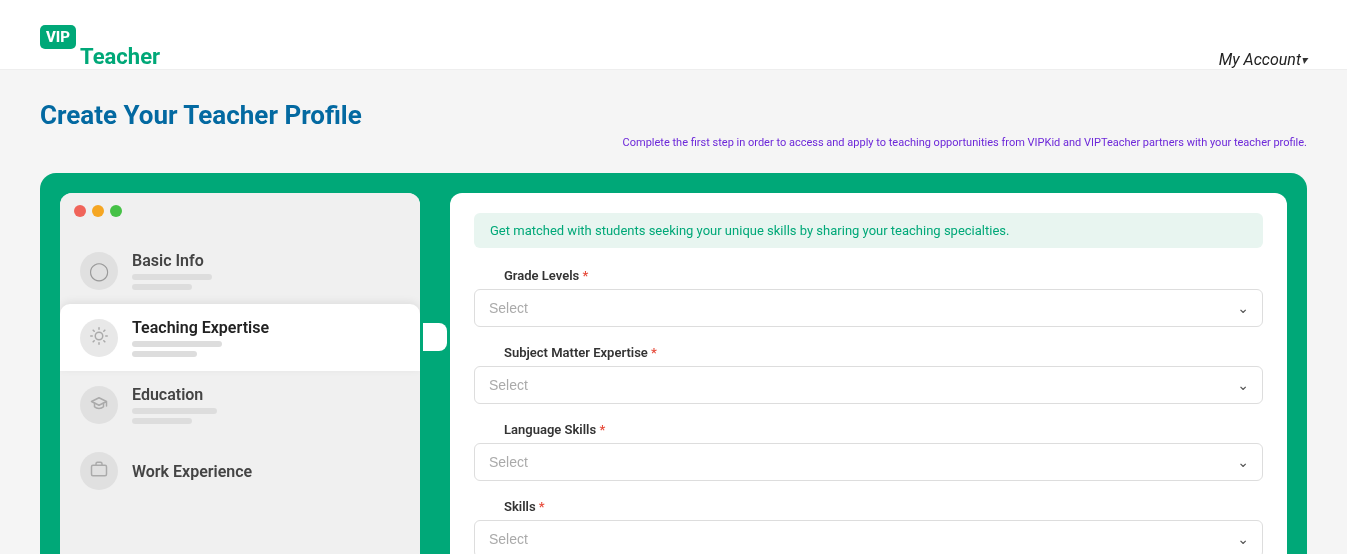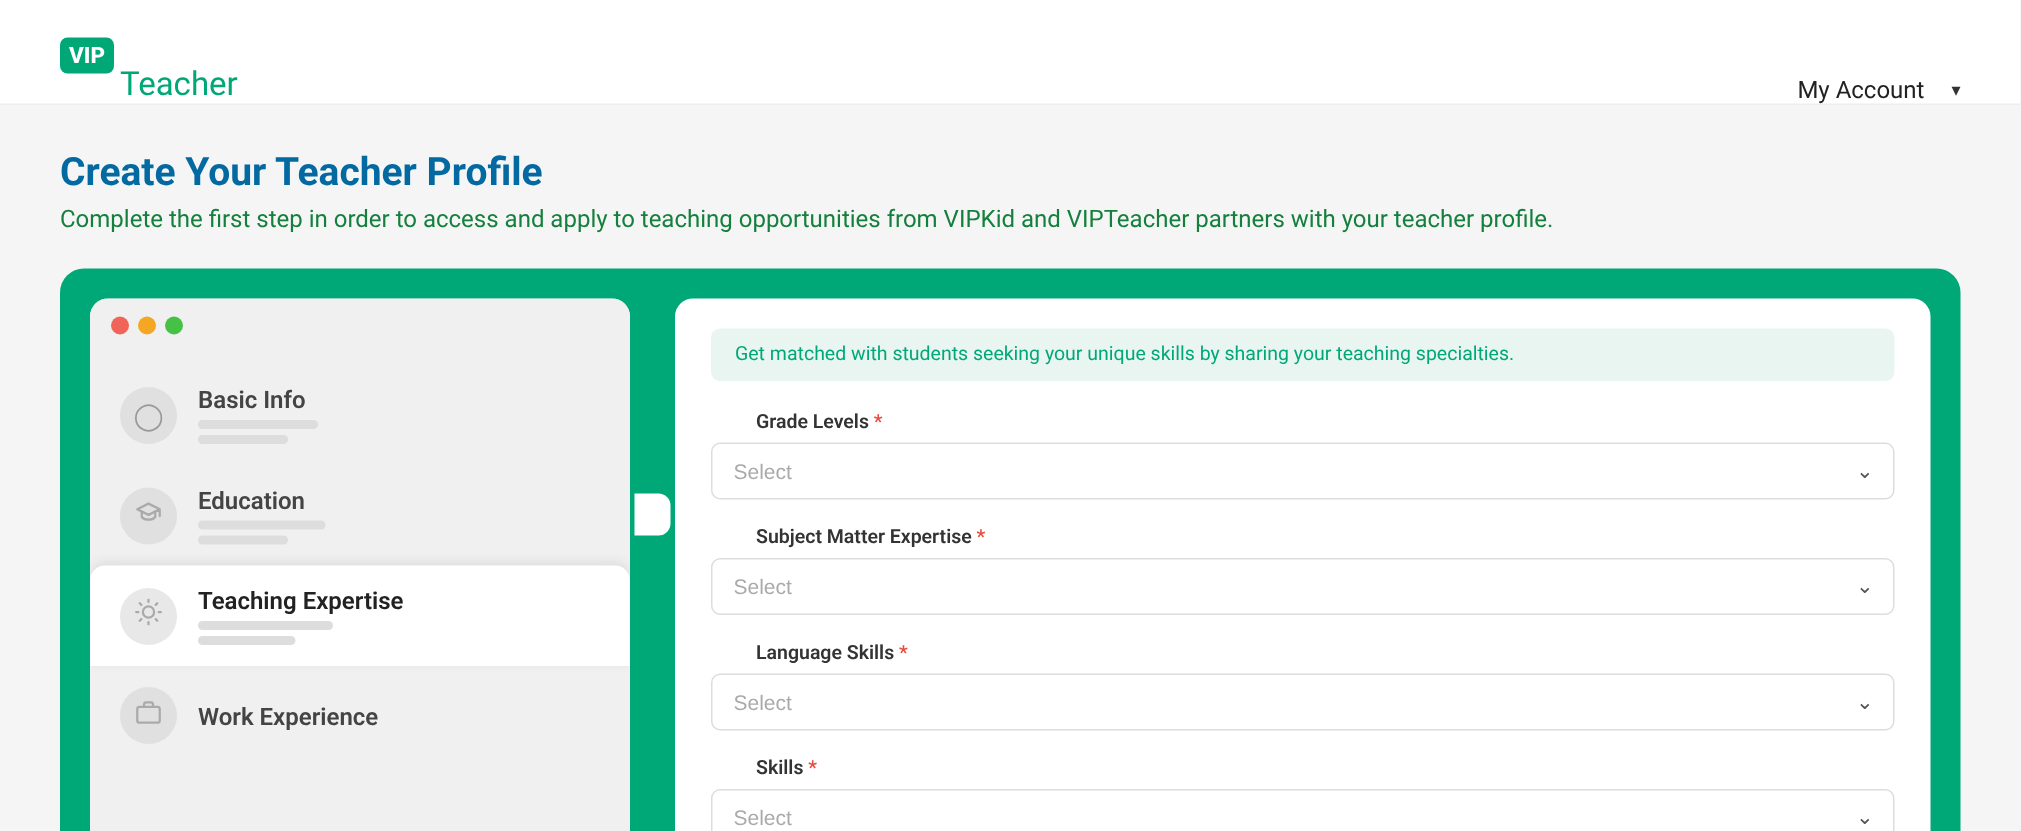--- a/index.html
+++ b/index.html
@@ -31,50 +31,52 @@
       color: #fff;
       font-weight: 800;
       font-size: 15px;
       padding: 3px 6px;
       border-radius: 5px;
       letter-spacing: 0;
     }
     .logo-text {
       color: #00a878;
       font-size: 22px;
-      font-weight: 400;
+      font-weight: 700;
       margin-top: 40px;
     }
     .my-account {
       display: flex;
       align-items: center;
-      gap: 18px;
+      gap: 0;
       font-size: 16px;
       color: #222;
       cursor: pointer;
+      font-style: italic;
     }
     .chevron-down {
       font-size: 12px;
       color: #333;
     }
 
     
     .main {
       padding: 30px 40px 0 40px;
     }
     .page-title {
       font-size: 26px;
       font-weight: 700;
       color: #0369a1;
       margin-bottom: 6px;
     }
     .page-subtitle {
-      font-size: 16px;
-      color: #15803d;
+      font-size: 11px;
+      color: #6d28d9;
       margin-bottom: 24px;
+      text-align: right;
     }
 
     
     .green-card {
       background: #00a878;
       border-radius: 16px;
       padding: 20px 20px 0 20px;
       display: flex;
       gap: 0;
       min-height: 370px;
@@ -265,38 +267,20 @@
       <div class="nav-items">
 
         <div class="nav-item">
           <div class="icon-circle">
             <span class="icon-svg">◯</span>
           </div>
           <div>
             <div class="nav-item-label">Basic Info</div>
             <div class="nav-item-lines">
               <div class="line-short" style="width:80px"></div>
-              <div class="line-short" style="width:60px"></div>
-            </div>
-          </div>
-        </div>
-
-        <div class="nav-item">
-          <div class="icon-circle">
-            <span class="icon-svg">
-              <svg width="18" height="18" viewBox="0 0 24 24" fill="none" stroke="#aaa" stroke-width="2" stroke-linecap="round" stroke-linejoin="round">
-                <path d="M22 10v6M2 10l10-5 10 5-10 5z"></path>
-                <path d="M6 12v5c3 3 9 3 12 0v-5"></path>
-              </svg>
-            </span>
-          </div>
-          <div>
-            <div class="nav-item-label">Education</div>
-            <div class="nav-item-lines">
-              <div class="line-short" style="width:85px"></div>
               <div class="line-short" style="width:60px"></div>
             </div>
           </div>
         </div>
 
         <div class="nav-item active">
           <div class="icon-circle">
             <span class="icon-svg">
               <svg width="18" height="18" viewBox="0 0 24 24" fill="none" stroke="#aaa" stroke-width="2" stroke-linecap="round" stroke-linejoin="round">
                 <circle cx="12" cy="12" r="5"></circle>
@@ -317,20 +301,38 @@
               <div class="line-short" style="width:90px"></div>
               <div class="line-short" style="width:65px"></div>
             </div>
           </div>
         </div>
 
         <div class="nav-item">
           <div class="icon-circle">
             <span class="icon-svg">
               <svg width="18" height="18" viewBox="0 0 24 24" fill="none" stroke="#aaa" stroke-width="2" stroke-linecap="round" stroke-linejoin="round">
+                <path d="M22 10v6M2 10l10-5 10 5-10 5z"></path>
+                <path d="M6 12v5c3 3 9 3 12 0v-5"></path>
+              </svg>
+            </span>
+          </div>
+          <div>
+            <div class="nav-item-label">Education</div>
+            <div class="nav-item-lines">
+              <div class="line-short" style="width:85px"></div>
+              <div class="line-short" style="width:60px"></div>
+            </div>
+          </div>
+        </div>
+
+        <div class="nav-item">
+          <div class="icon-circle">
+            <span class="icon-svg">
+              <svg width="18" height="18" viewBox="0 0 24 24" fill="none" stroke="#aaa" stroke-width="2" stroke-linecap="round" stroke-linejoin="round">
                 <rect x="2" y="7" width="20" height="14" rx="2" ry="2"></rect>
                 <path d="M16 7V5a2 2 0 0 0-2-2h-4a2 2 0 0 0-2 2v2"></path>
               </svg>
             </span>
           </div>
           <div>
             <div class="nav-item-label">Work Experience</div>
           </div>
         </div>
 

